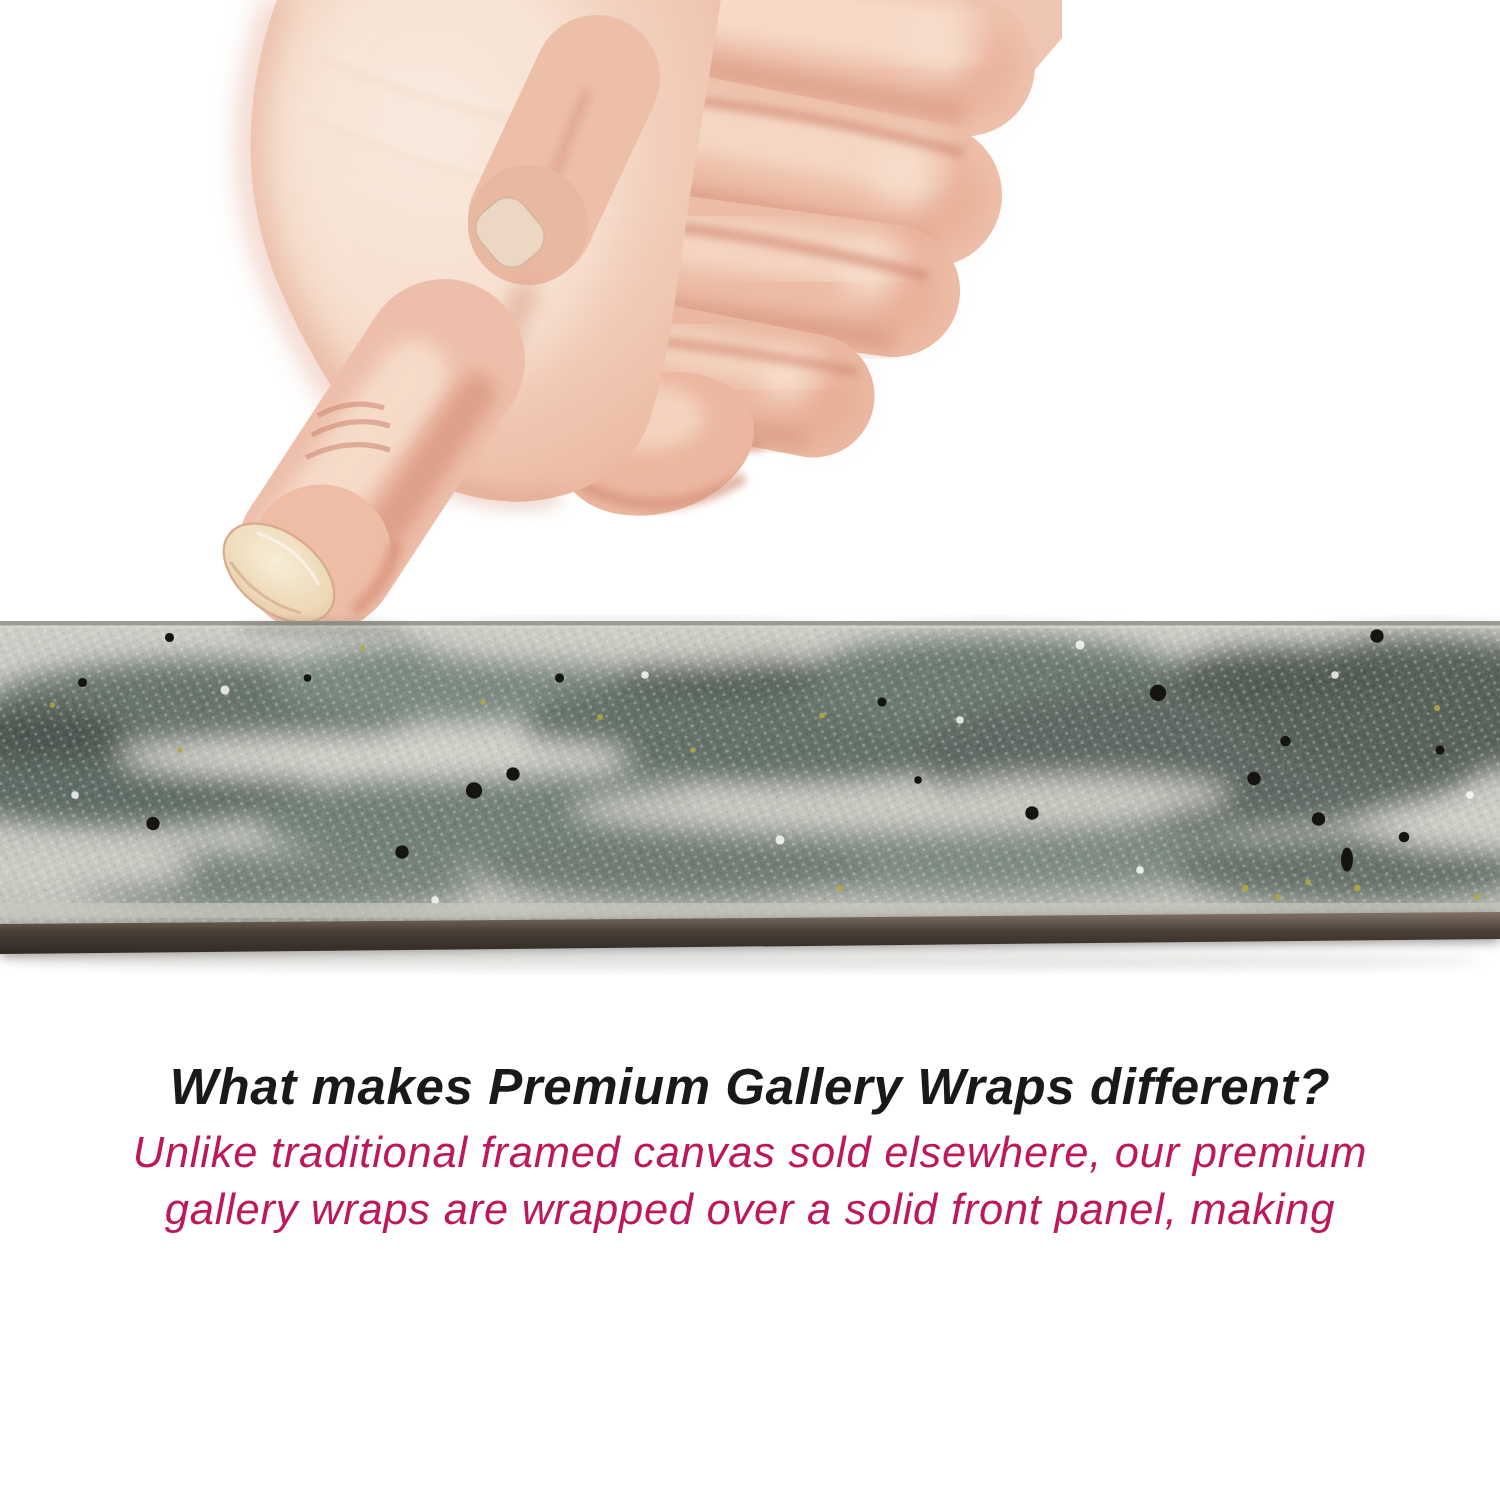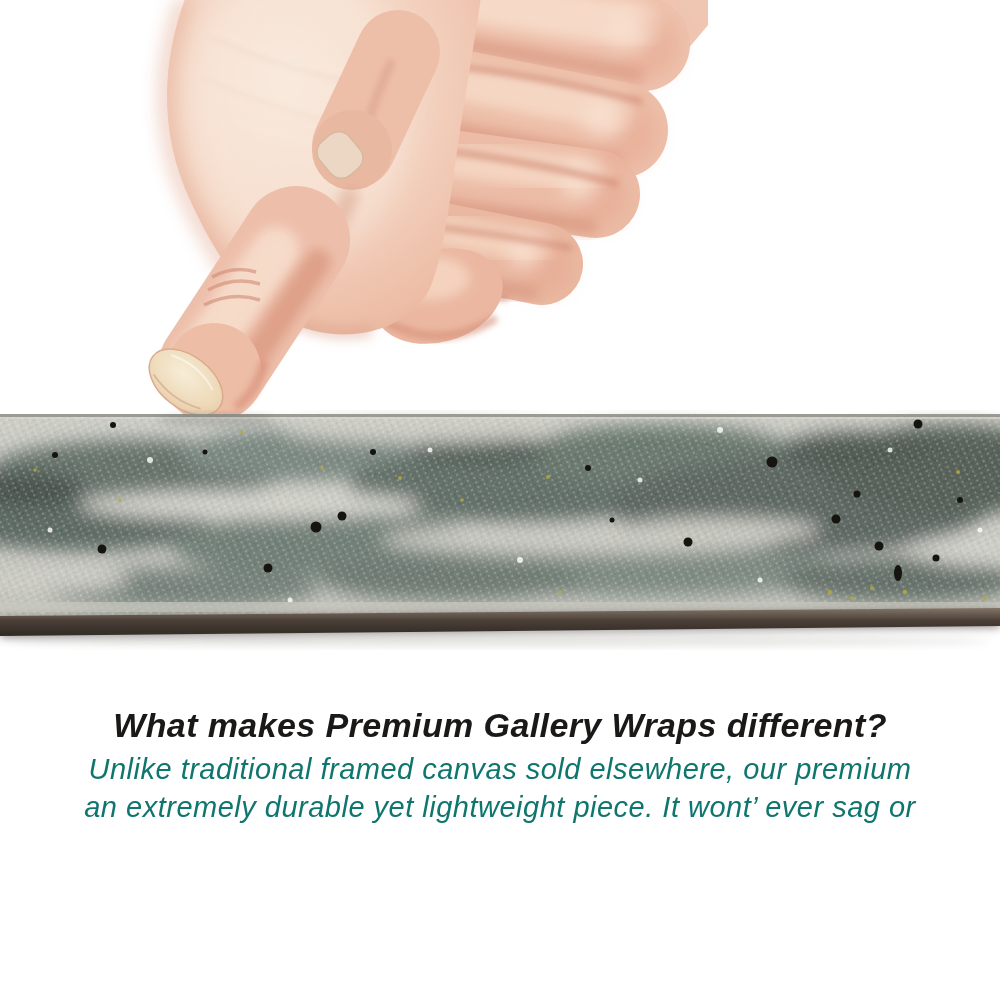--- a/index.html
+++ b/index.html
@@ -13,21 +13,21 @@
   .info{
     position:absolute;left:0;top:703px;width:1000px;text-align:center;color:#1e1d1b;
   }
   .info h2{
     margin:0;font-size:34px;line-height:45px;font-weight:bold;font-style:italic;
     letter-spacing:0.4px;color:#1a1918;
   }
   .info .bodylines{margin-top:2px;}
   .info p{
     margin:0;font-size:29px;line-height:38px;font-weight:normal;font-style:italic;
-    letter-spacing:0.5px;color:#0f766e;
+    letter-spacing:0.5px;color:#be185d;
   }
 </style>
 </head>
 <body>
 
 <div class="page">
 
   <div class="hero">
 
     <svg class="hand-svg" width="1000" height="420" viewBox="0 0 1000 420" aria-hidden="true">
@@ -266,17 +266,17 @@
       <path d="M 0,206 L 1000,198 L 1000,216 L 0,226 Z" fill="#3a332d" opacity="0.5" filter="url(#cb4)" transform="translate(0 2)"></path>
       <path d="M 0,206 L 1000,198 L 1000,216 L 0,226 Z" fill="url(#gEdge)"></path>
       <ellipse cx="500" cy="231" rx="490" ry="5" fill="#888880" opacity="0.25" filter="url(#cb4)"></ellipse>
     </svg>
   </div>
 
   <section class="info">
     <h2>What makes Premium Gallery Wraps different?</h2>
     <div class="bodylines">
       <p>Unlike traditional framed canvas sold elsewhere, our premium</p>
-      <p>an extremely durable yet lightweight piece. It wont’ ever sag or</p>
+      <p>gallery wraps are wrapped over a solid front panel, making</p>
     </div>
   </section>
 
 </div>
 
 </body></html>

